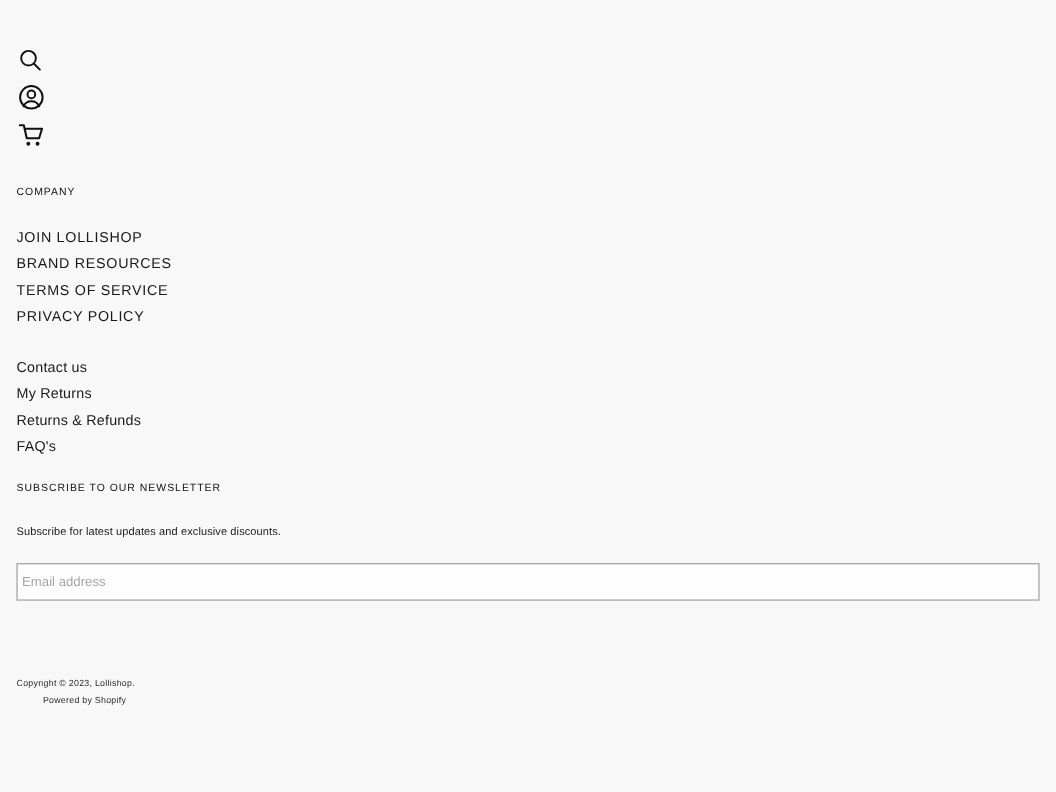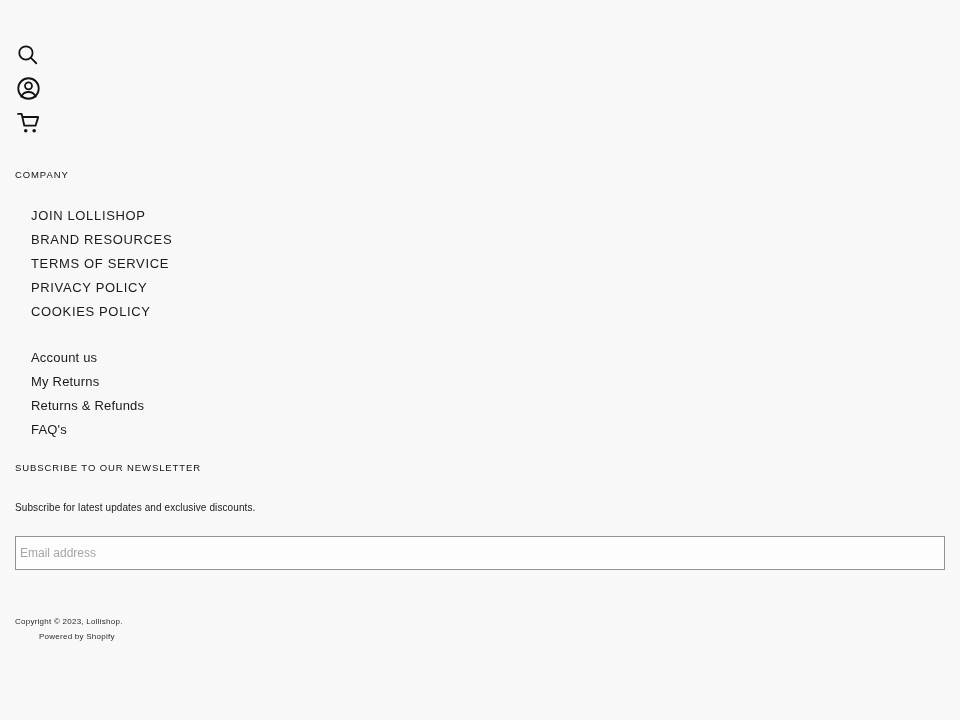--- a/index.html
+++ b/index.html
@@ -55,21 +55,21 @@
     letter-spacing: 0.9px;
     text-transform: uppercase;
     color: #111111;
     margin: 0;
     font-weight: 400;
     line-height: 14px;
   }
 
   .link-list {
     list-style: none;
-    margin: 16px;
+    margin: 0;
     padding: 0;
   }
   .link-list li { margin: 0; }
 
   .link-list a {
     display: block;
     text-decoration: none;
     color: #1a1a1a;
   }
 
@@ -190,30 +190,27 @@
         </li>
         <li>
           <a href="#">BRAND RESOURCES</a>
         </li>
         <li>
           <a href="#">TERMS OF SERVICE</a>
         </li>
         <li>
           <a href="#">PRIVACY POLICY</a>
         </li>
-        <li>
-          <a href="#">COOKIES POLICY</a>
-        </li>
       </ul>
     </div>
 
     <div class="block-customer">
       <ul class="link-list links-customer">
         <li>
-          <a href="#">Account us</a>
+          <a href="#">Contact us</a>
         </li>
         <li>
           <a href="#">My Returns</a>
         </li>
         <li>
           <a href="#">Returns &amp; Refunds</a>
         </li>
         <li>
           <a href="#">FAQ's</a>
         </li>

